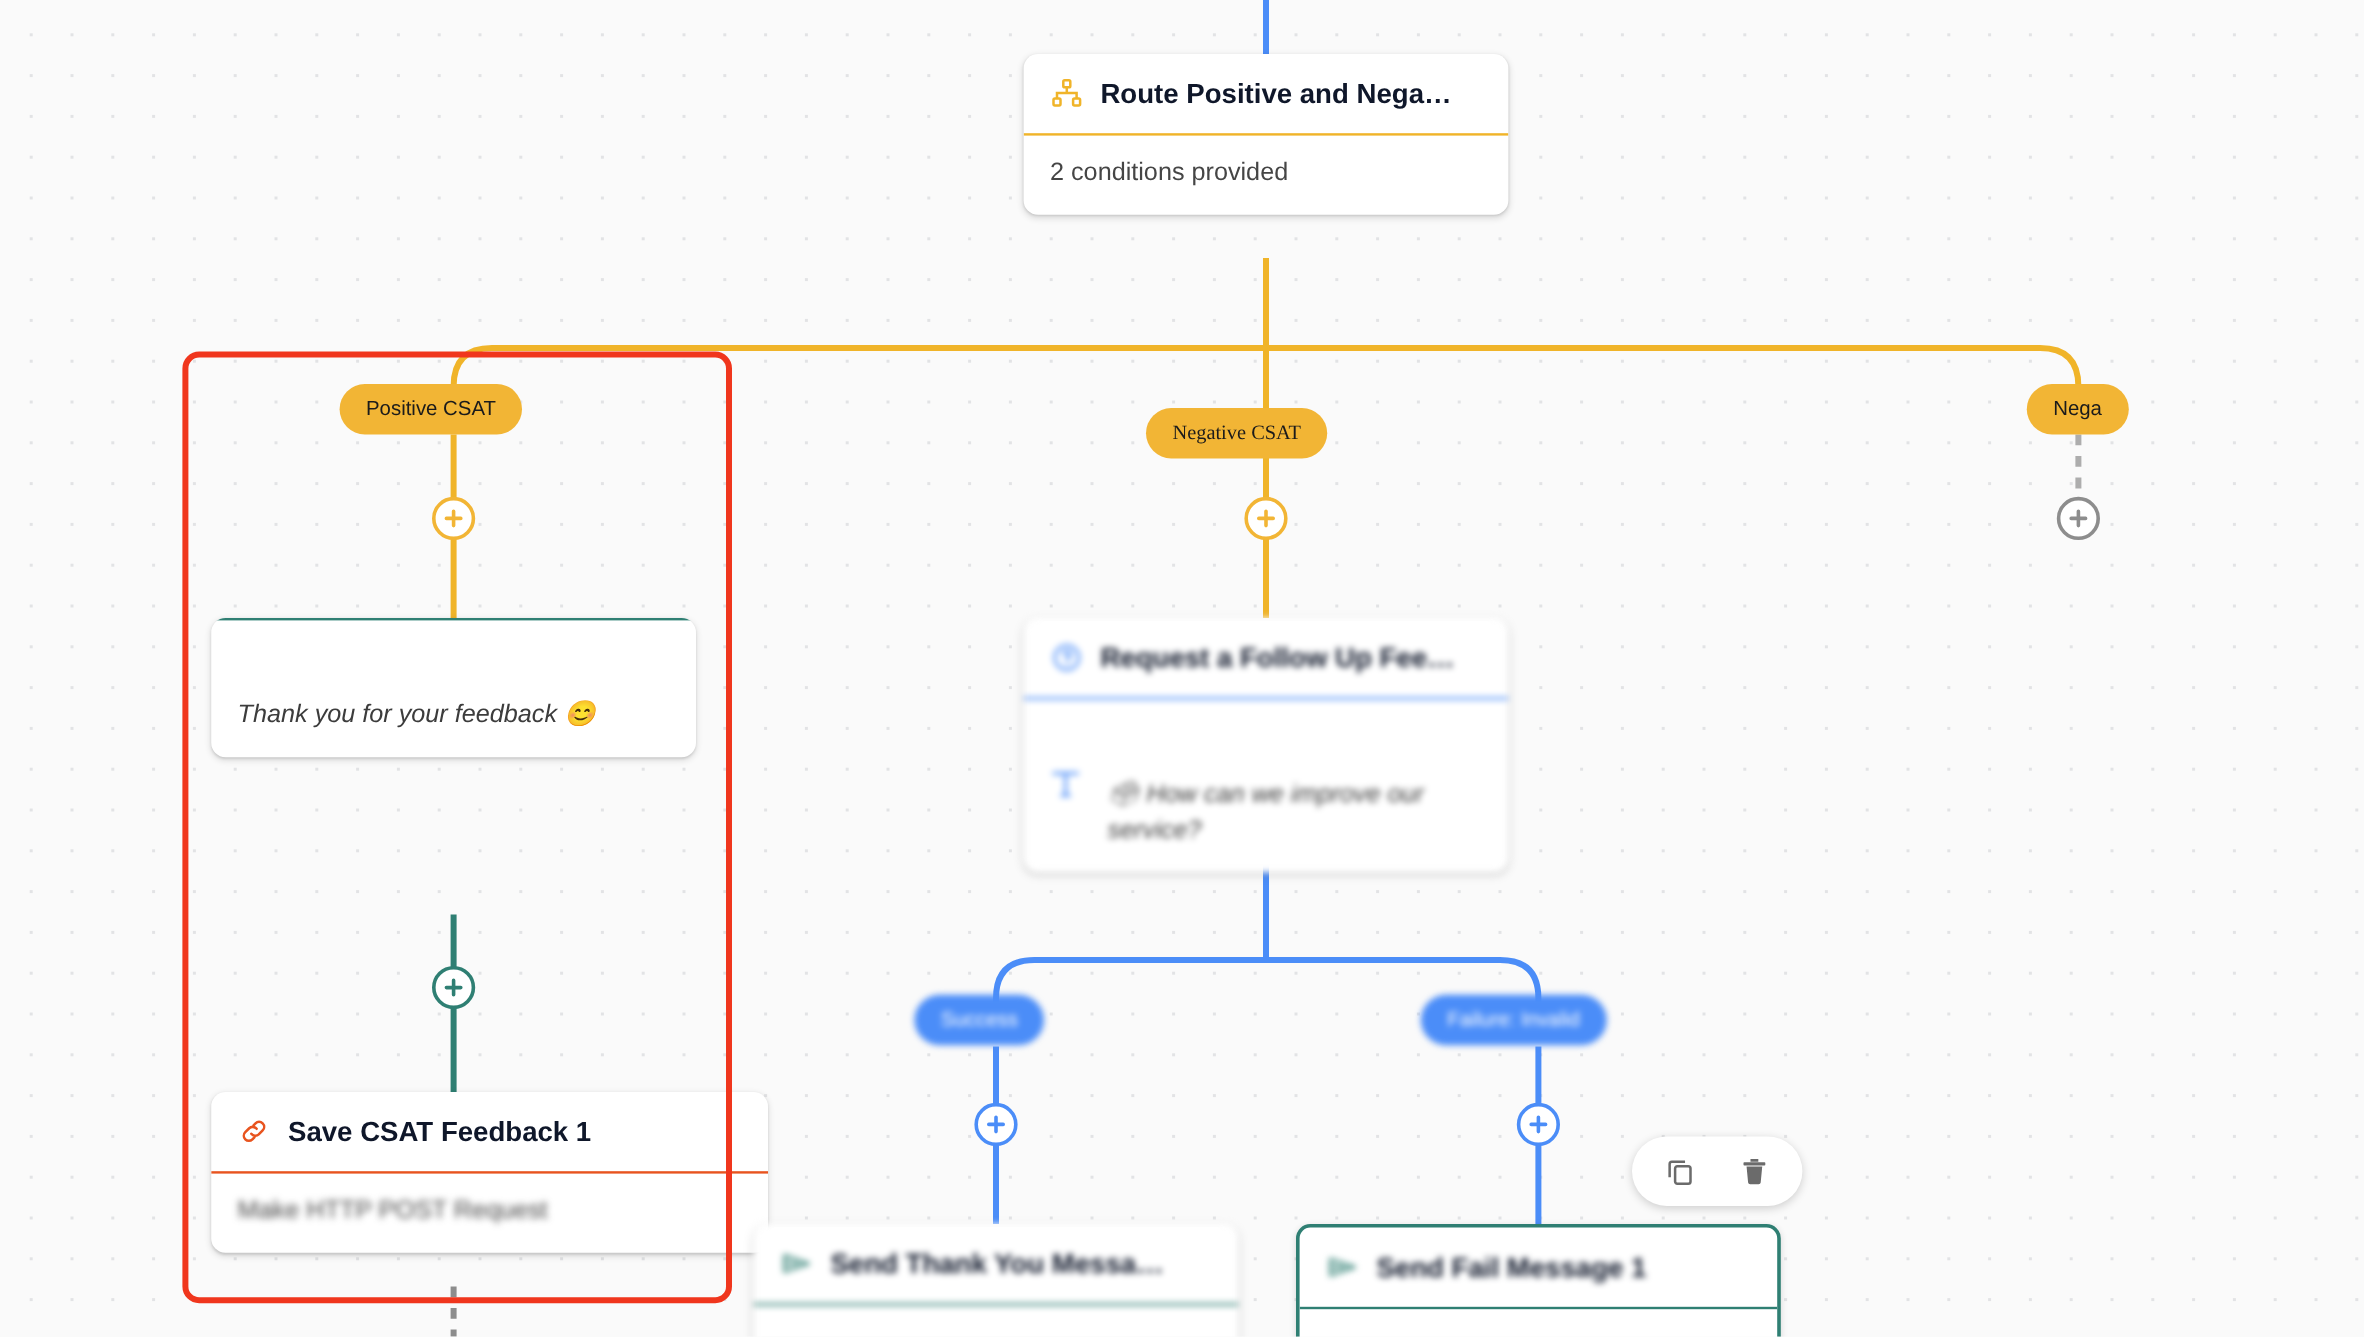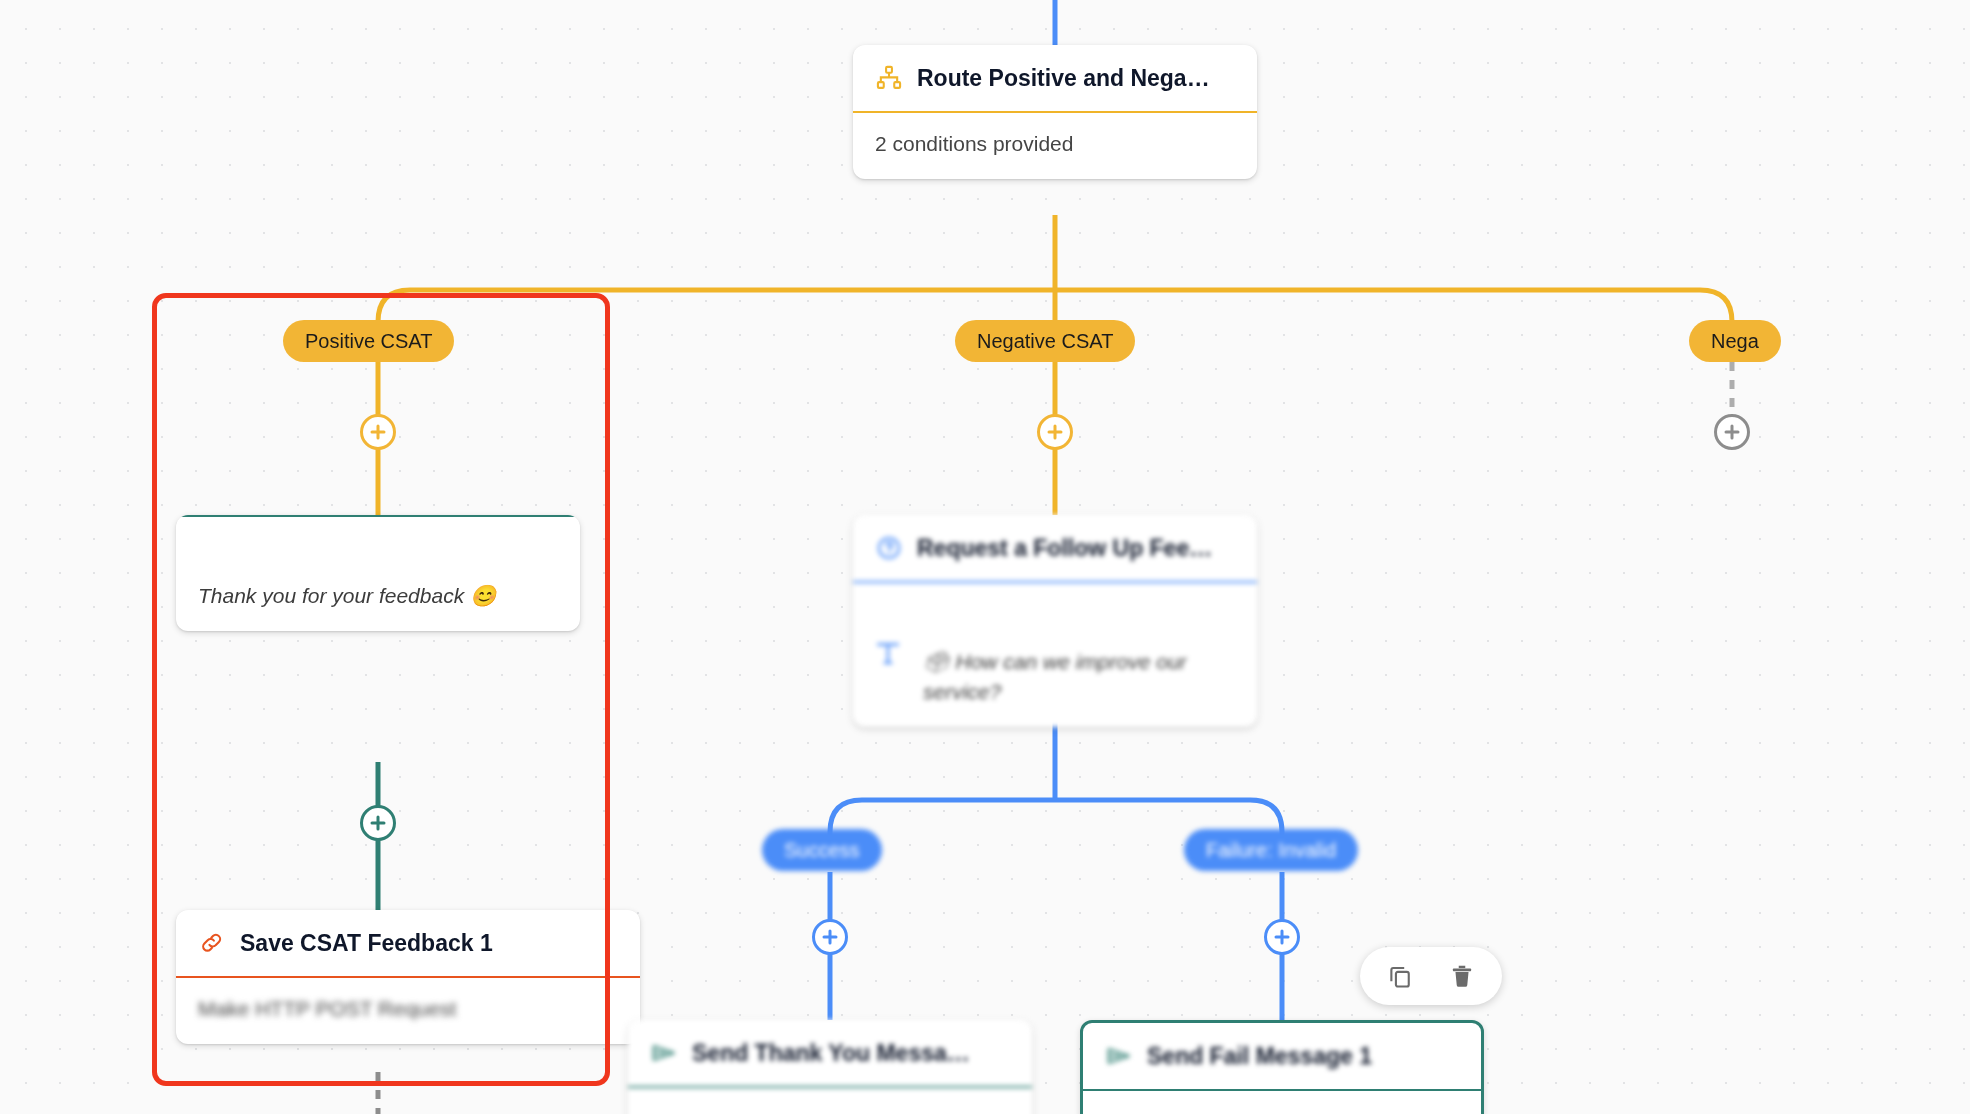--- a/index.html
+++ b/index.html
@@ -77,21 +77,21 @@
 
   
   .pill {
     position: absolute;
     display: flex;
     align-items: center;
     justify-content: center;
     height: 42px;
     padding: 0 22px;
     border-radius: 21px;
-    font-size: 20px;
+    font-size: 17px;
     white-space: nowrap;
     box-sizing: border-box;
   }
   .pill-orange { background: #f2b535; color: #1b1b1b; }
   .pill-blue   { background: #4b8df8; color: #ffffff; }
 
   
   .plus {
     position: absolute;
     width: 36px; height: 36px;
@@ -178,21 +178,21 @@
     </div>
     <div class="divider" style="background:#f0b429;"></div>
     <div class="node-body">
       <span>2 conditions provided</span>
     </div>
   </div>
 
   <div class="pill pill-orange" style="left:283px; top:320px;">
     <span>Positive CSAT</span>
   </div>
-  <div class="pill pill-orange" style="left:955px; top:320px;">
+  <div class="pill pill-orange" style="left:955px; top:340px;font-family:Liberation Serif, serif;">
     <span>Negative CSAT</span>
   </div>
   <div class="pill pill-orange" style="left:1689px; top:320px;">
     <span>Nega</span>
   </div>
 
   <div class="plus plus-orange" style="left:360px; top:414px;">
     <svg width="18" height="18" viewBox="0 0 18 18">
       <path d="M9 3 L9 15 M3 9 L15 9" stroke="#f2b535" stroke-width="3" stroke-linecap="round"></path>
     </svg>

